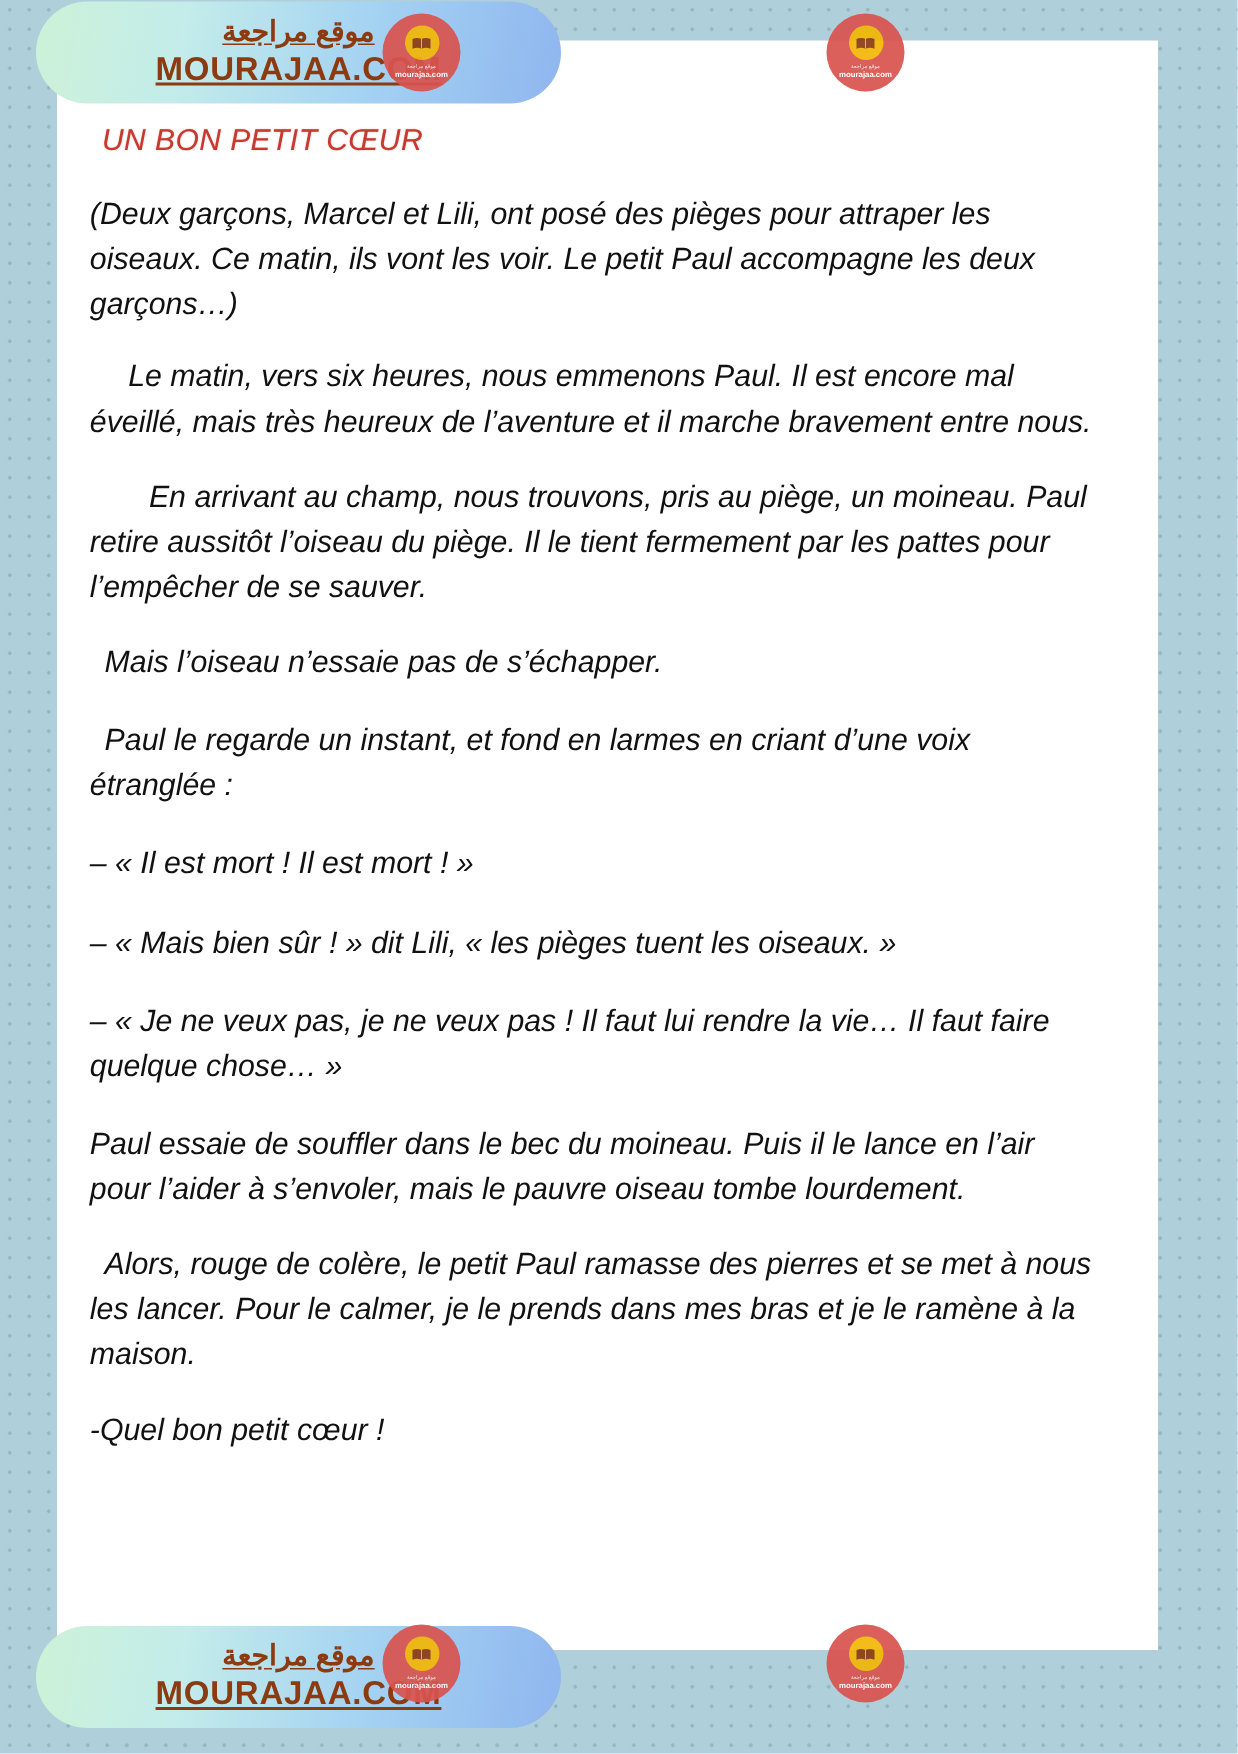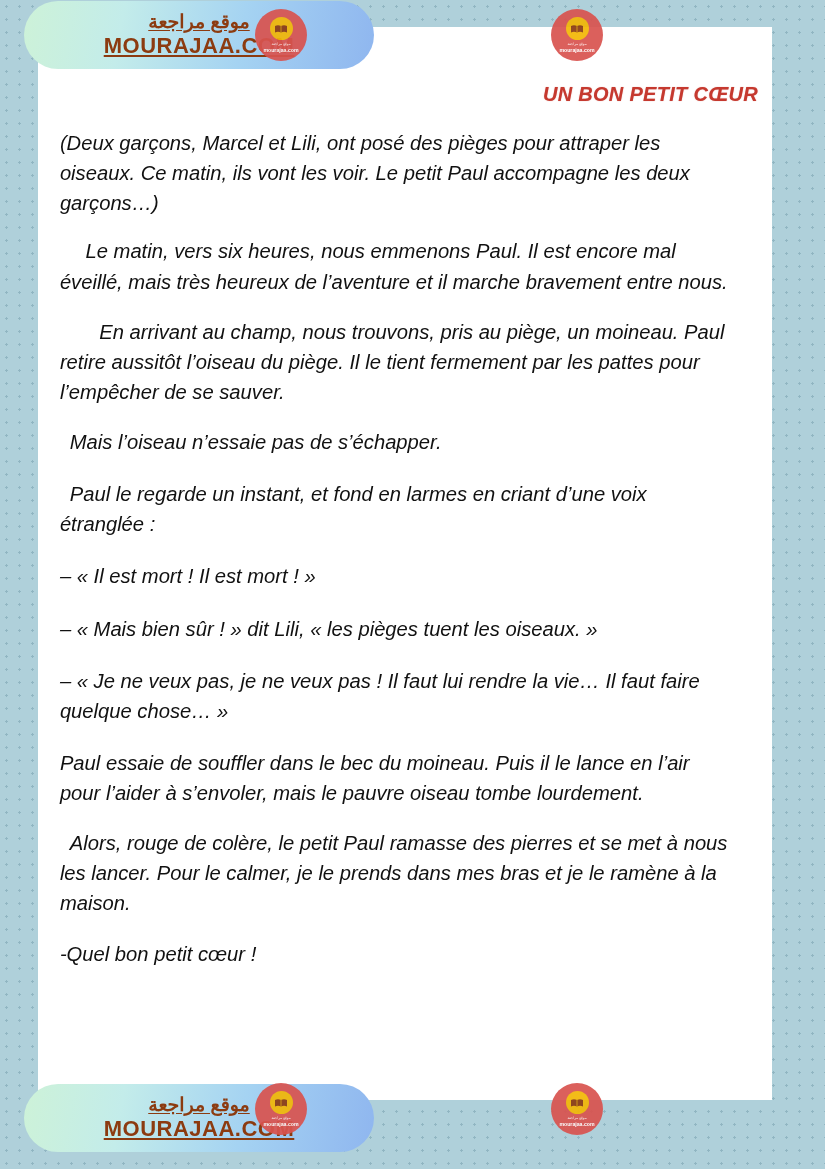--- a/index.html
+++ b/index.html
@@ -27,24 +27,24 @@
     background: #ffffff;
     overflow: hidden;
   }
 
   .doc-body {
     padding: 0 14px 0 14px;
   }
 
   
   .doc-title {
-    text-align: right;
+    text-align: left;
     color: #c5392f;
     font-style: italic;
-    font-weight: bold;
+    font-weight: normal;
     font-size: 20px;
     letter-spacing: 0.3px;
     margin: 0;
     padding-top: 56px;
     padding-bottom: 4px;
     padding-left: 16px;
     text-shadow: 0 0 1px rgba(197,57,47,0.5);
   }
 
   

